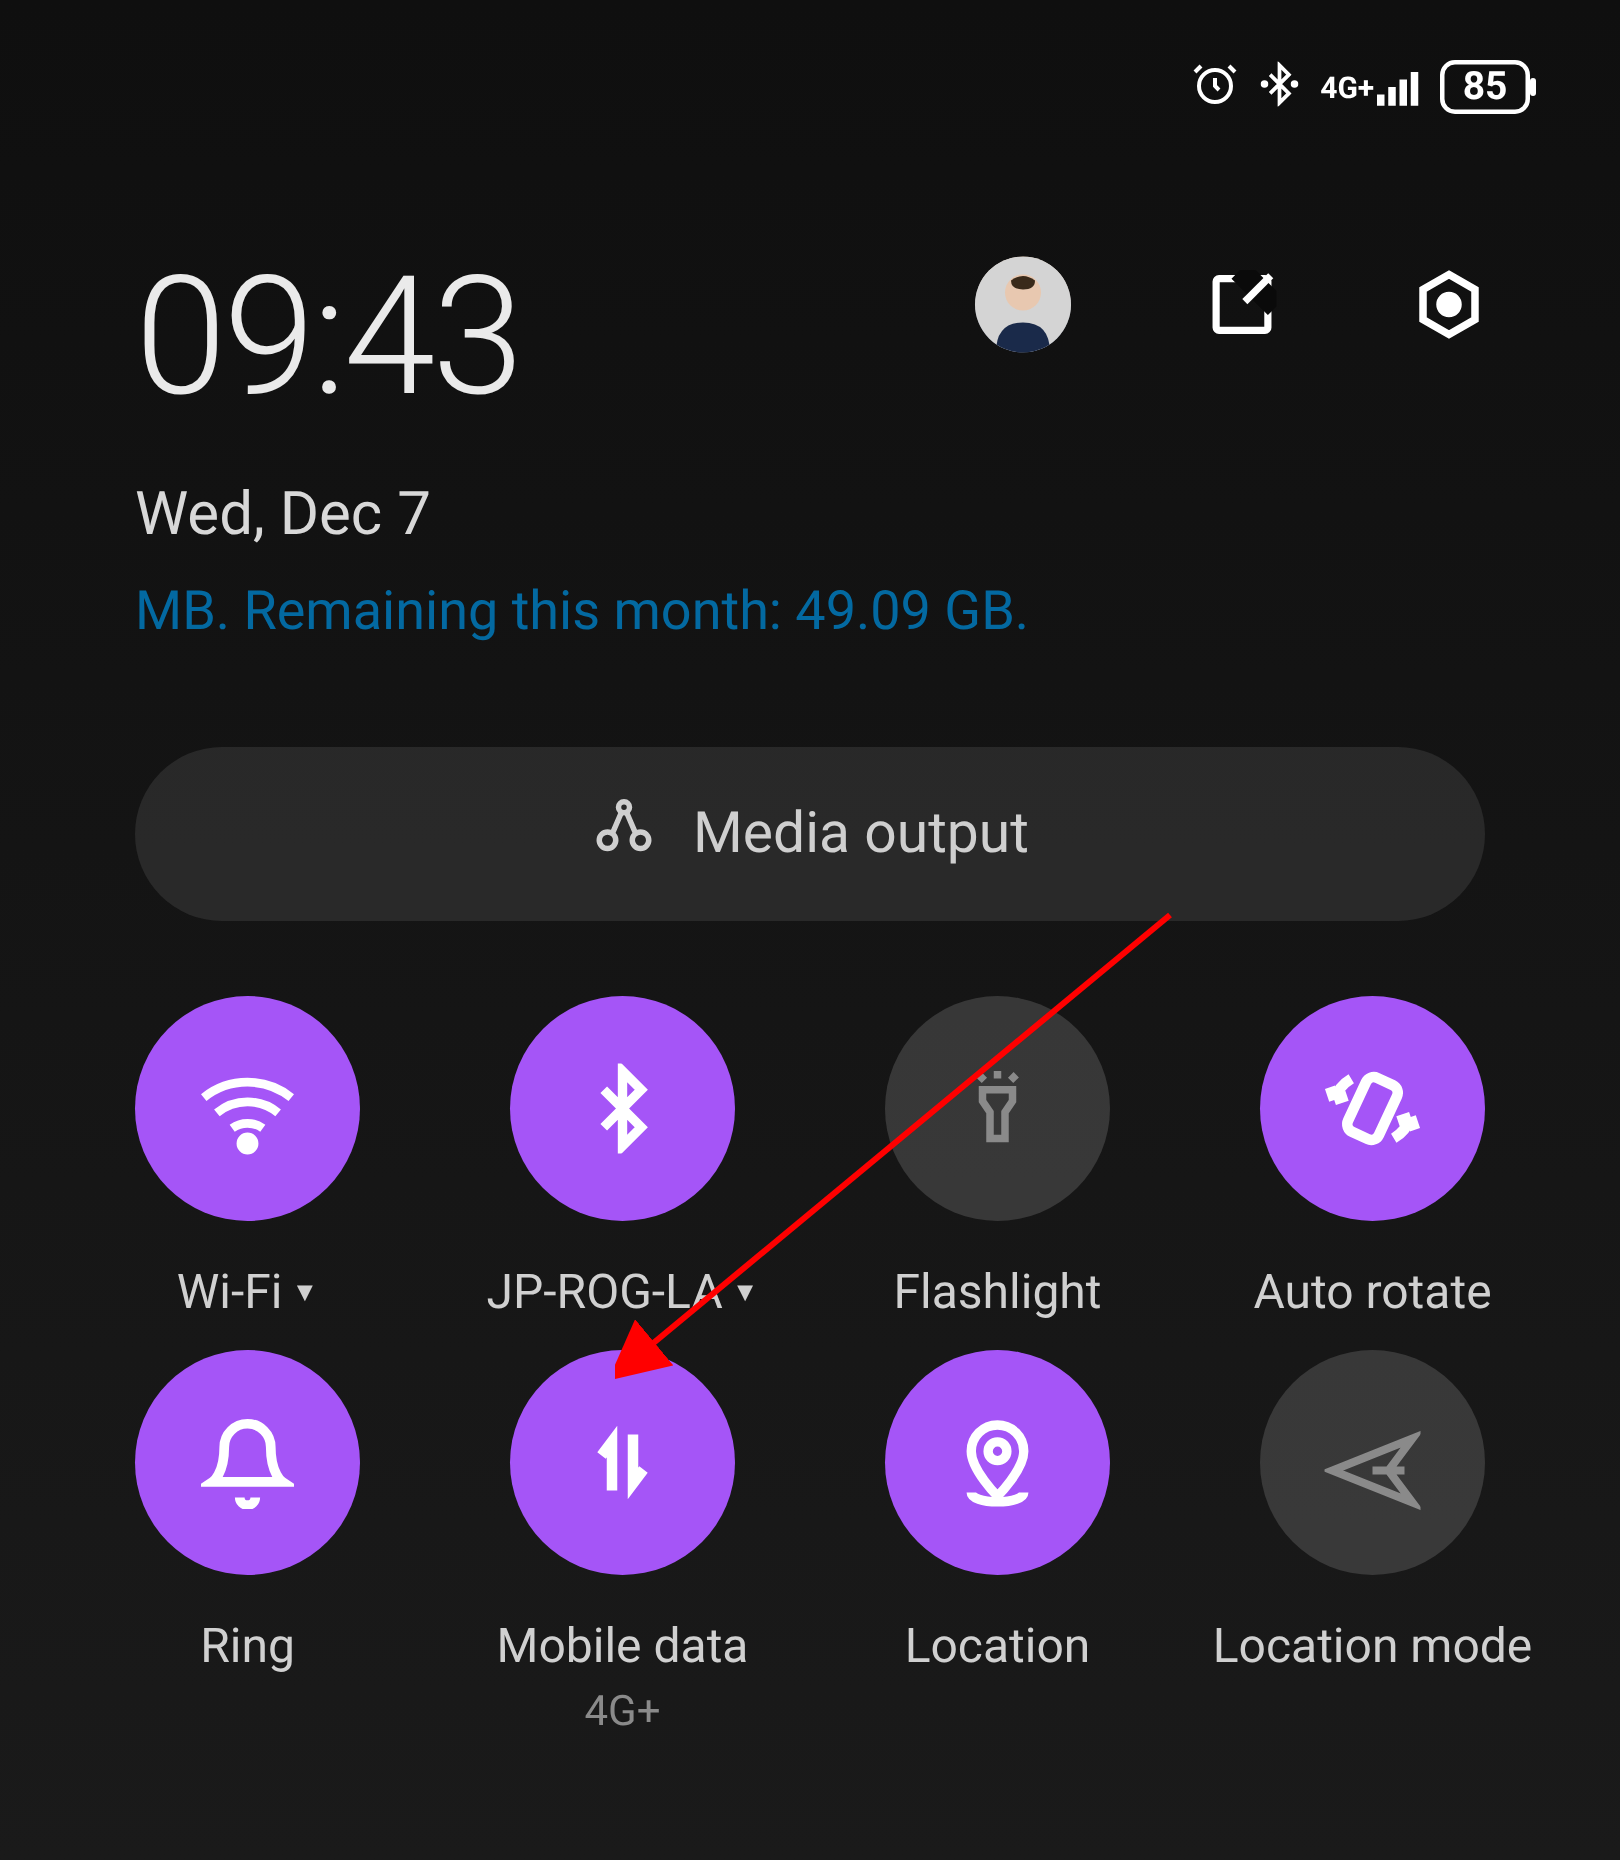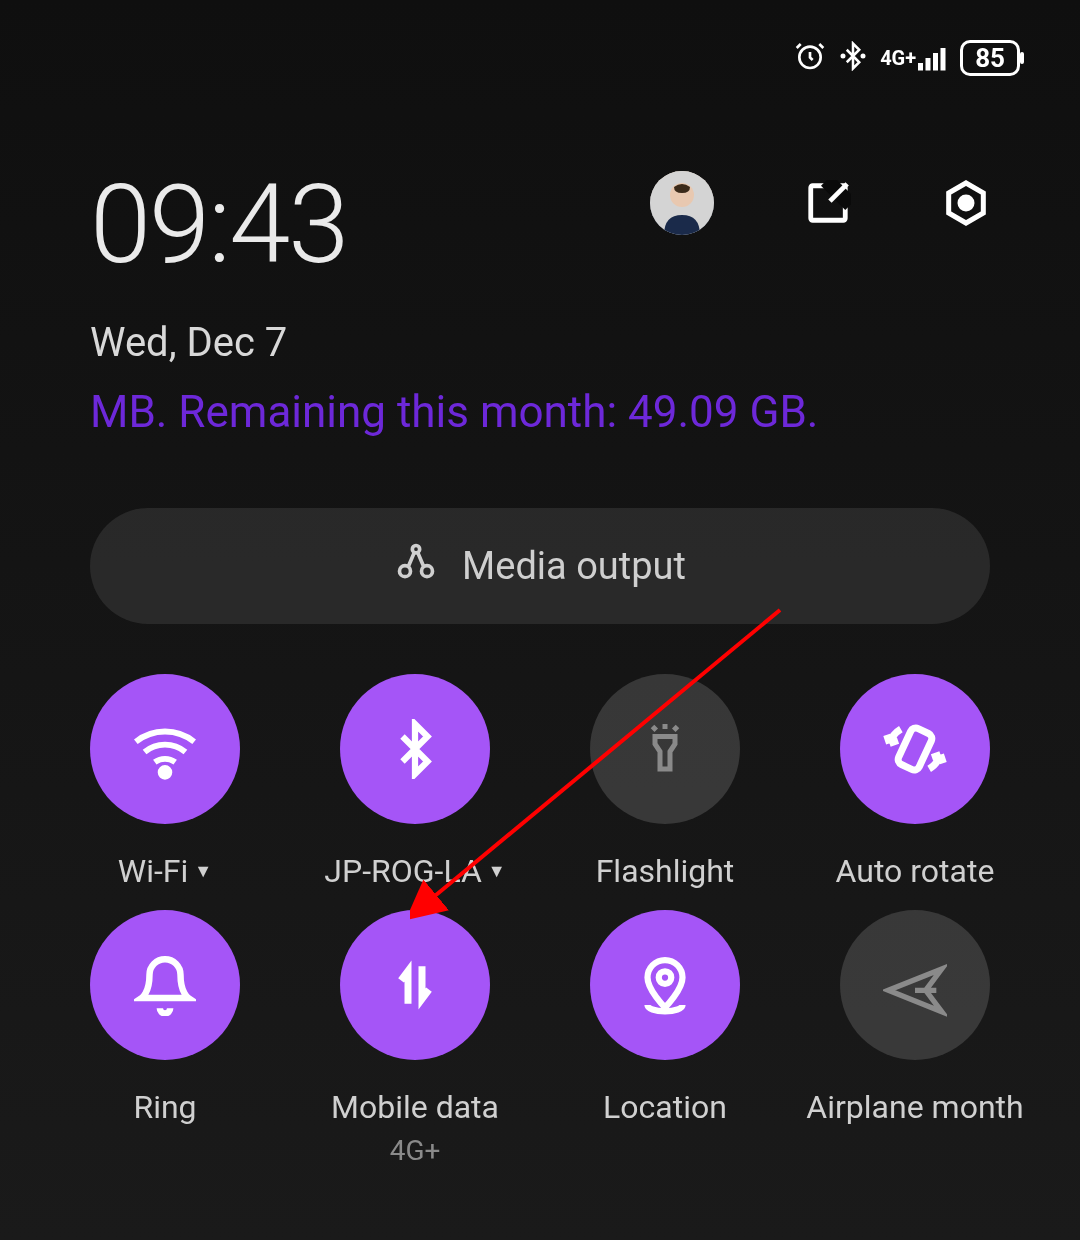--- a/index.html
+++ b/index.html
@@ -85,22 +85,22 @@
       justify-content: center;
     }
     .date {
       padding: 30px 90px 0 90px;
       font-size: 40px;
       font-weight: 400;
       color: #d8d8d8;
     }
     .data-info {
       padding: 20px 90px 0 90px;
-      font-size: 44px;
-      color: #6d28d9;
+      font-size: 36px;
+      color: #0369a1;
     }
     .media-output {
       margin: 70px 90px 0 90px;
       background: rgba(80, 80, 80, 0.35);
       border-radius: 60px;
       height: 116px;
       display: flex;
       align-items: center;
       justify-content: center;
       gap: 24px;
@@ -323,21 +323,21 @@
     </div>
   </div>
 
   <div class="toggle-item">
     <div class="toggle-circle inactive">
       <svg width="64" height="64" viewBox="0 0 24 24" fill="none" stroke="#8a8a8a" stroke-width="2">
         <path d="M2 14l20-8-6 8 6 8-20-8zm10 0h8"></path>
       </svg>
     </div>
     <div class="toggle-label" style="flex-direction:column;line-height:1.2;">
-      <span style="text-align:center;">Airplane month</span>
+      <span style="text-align:center;">Location mode</span>
     </div>
   </div>
 
 </div>
 
 <svg class="annotation-arrow" style="left:410px;top:600px;" width="400" height="320">
   <defs>
     <marker id="arrowhead" markerWidth="10" markerHeight="10" refX="2" refY="5" orient="auto">
       <polygon points="0 0, 10 5, 0 10" fill="#ff0000"></polygon>
     </marker>

